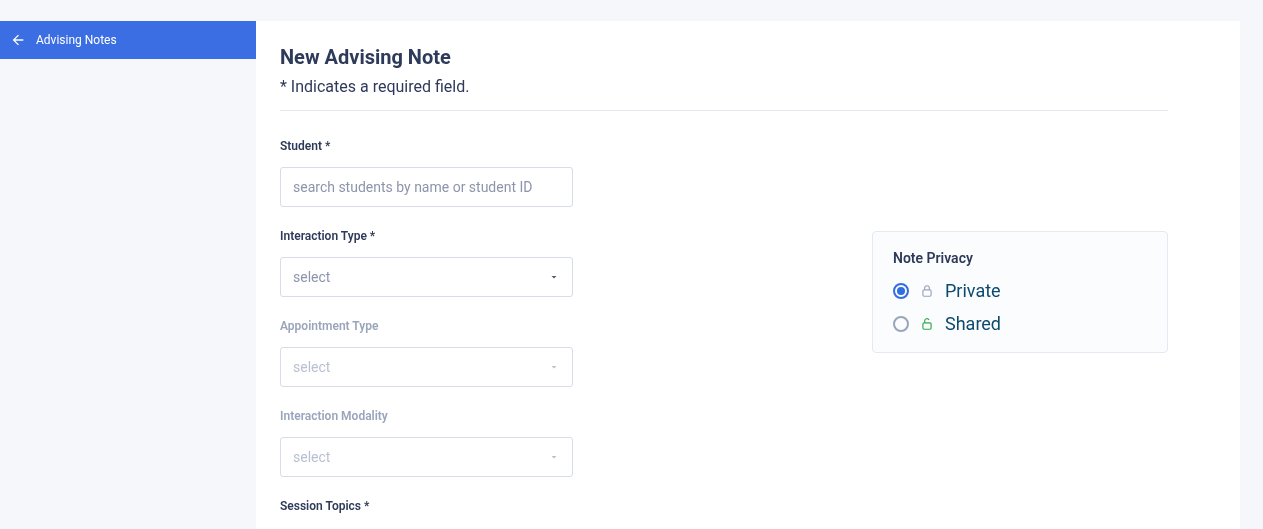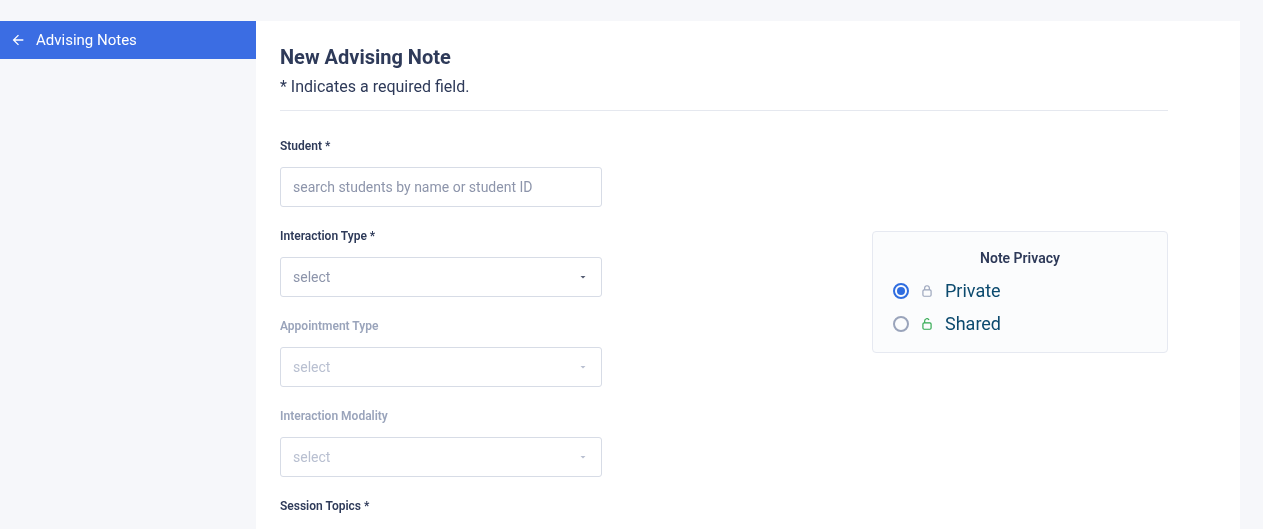--- a/index.html
+++ b/index.html
@@ -17,21 +17,21 @@
     .layout { display: flex; }
     .sidebar { width: 256px; flex-shrink: 0; }
     .sidebar-item {
       background: #3b6de3;
       color: #ffffff;
       height: 38px;
       display: flex;
       align-items: center;
       padding: 0 10px;
       cursor: pointer;
-      font-size: 15px;
+      font-size: 12px;
     }
     .sidebar-item .arrow {
       margin-right: 10px;
       display: inline-flex;
     }
     .sidebar-item .arrow svg { display: block; }
     .content-outer {
       flex: 1;
       display: flex;
       justify-content: flex-start;
@@ -56,21 +56,21 @@
     .field-group { margin-bottom: 22px; }
     .field-label {
       font-weight: 600;
       font-size: 12px;
       color: #2e3a59;
       display: block;
       margin-bottom: 14px;
     }
     .field-label.disabled { color: #9aa4bb; }
     .text-input, .select {
-      width: 322px;
+      width: 293px;
       height: 40px;
       border: 1px solid #d7dce6;
       border-radius: 3px;
       background: #ffffff;
       padding: 0 12px;
       font-size: 14px;
       color: #2e3a59;
       display: flex;
       align-items: center;
       justify-content: space-between;
@@ -88,21 +88,20 @@
       border-radius: 4px;
       background: #fbfcfd;
       padding: 18px 20px 18px 20px;
       margin-top: 2px;
     }
     .privacy-title {
       font-size: 14px;
       font-weight: 600;
       color: #2e3a59;
       margin-bottom: 14px;
-      text-align: center;
     }
     .radio-row {
       display: flex;
       align-items: center;
       margin-bottom: 12px;
       cursor: pointer;
     }
     .radio-row:last-child { margin-bottom: 0; text-align: center; }
     .radio {
       width: 16px; height: 16px;

